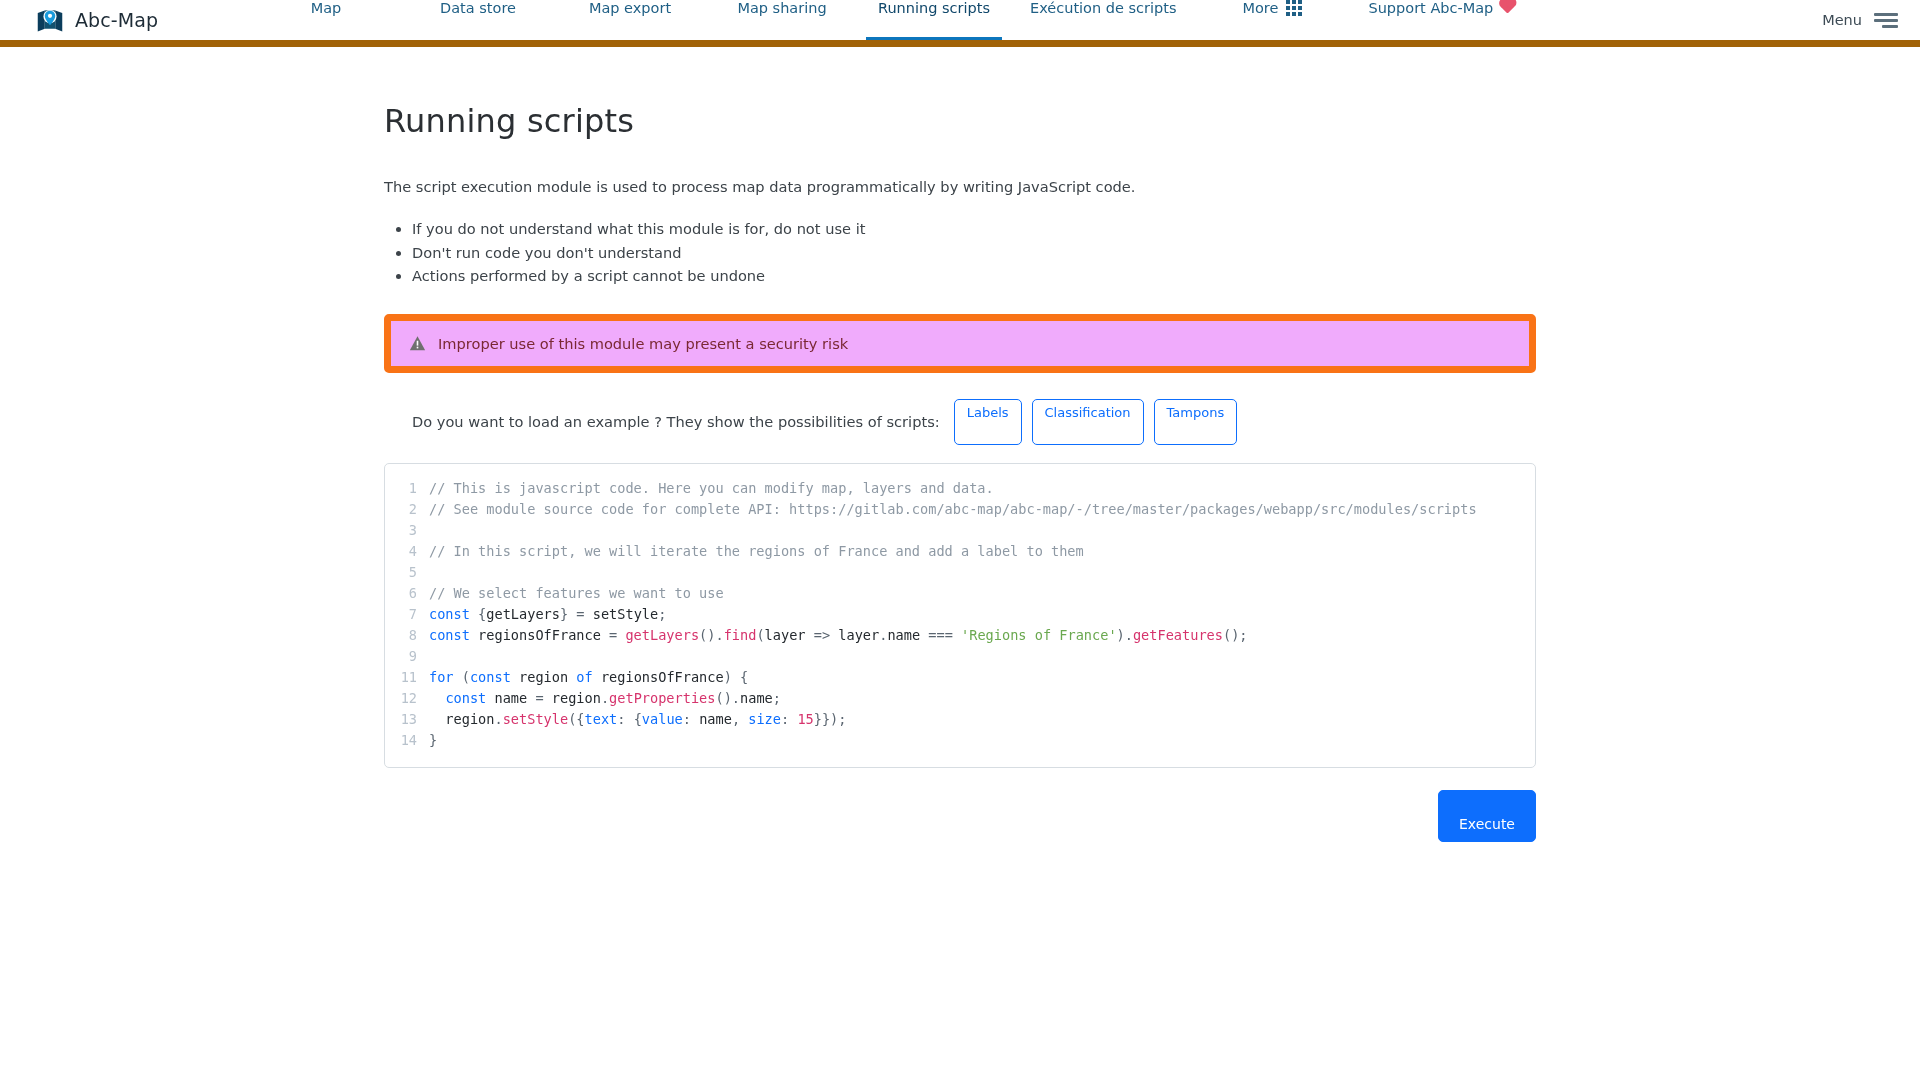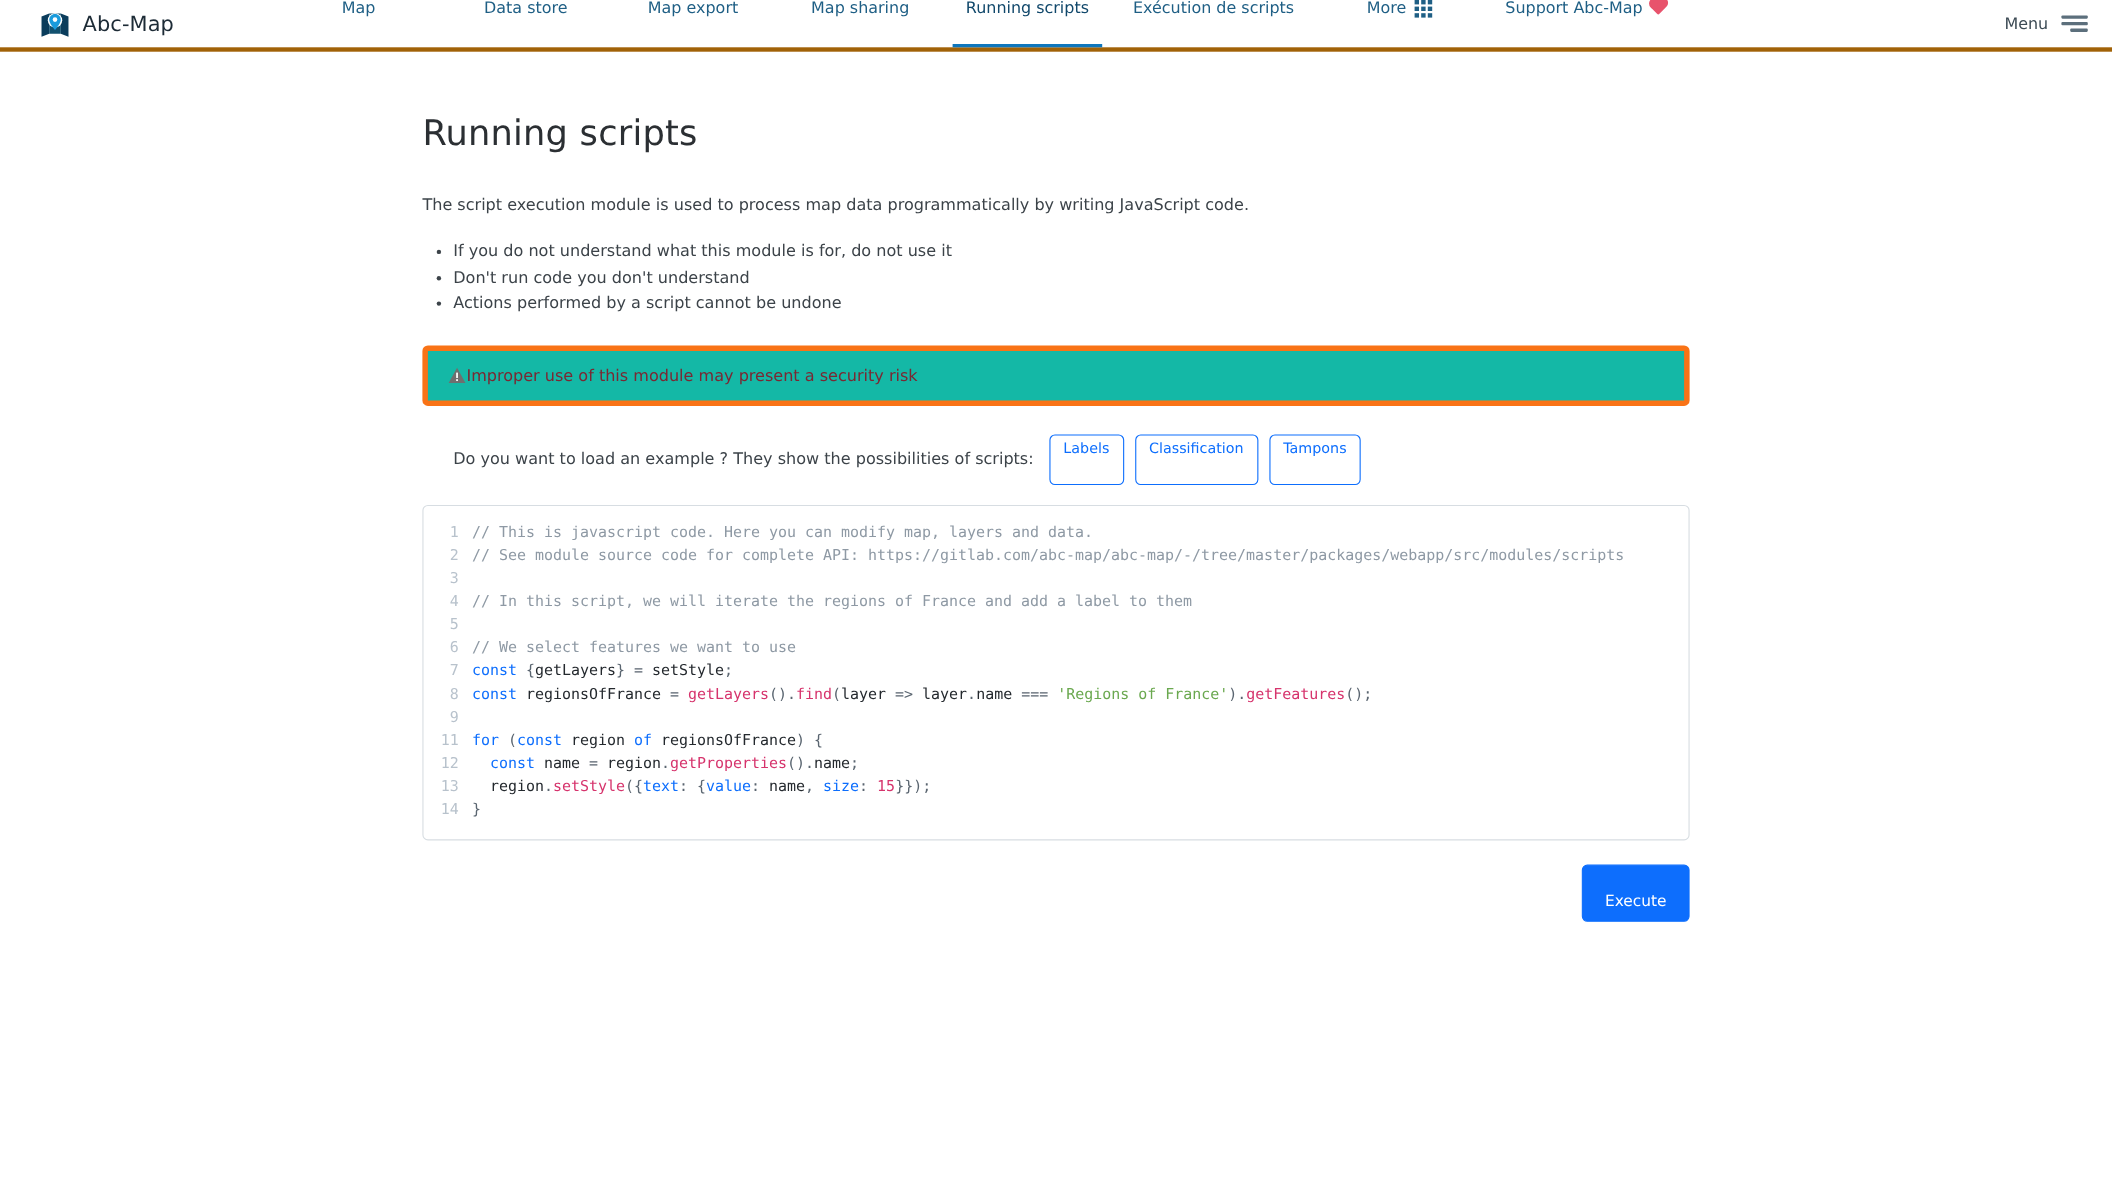--- a/index.html
+++ b/index.html
@@ -8,21 +8,21 @@
     width: 1920px; height: 1080px;
     background: #ffffff;
     font-family: "DejaVu Sans", "Liberation Sans", sans-serif;
     color: #2b2f33;
     overflow: hidden;
   }
 
   
   .navbar {
     height: 47px;
-    border-bottom: 4px solid #a16207;
+    border-bottom: 7px solid #a16207;
     display: flex;
     align-items: stretch;
     background: #fff;
     position: relative;
   }
   .brand {
     display: flex;
     align-items: center;
     gap: 11px;
     padding: 0 0 0 36px;
@@ -138,27 +138,28 @@
     padding-left: 28px;
   }
   ul.reco li {
     font-size: 14.6px;
     color: #3c4349;
     line-height: 1.55;
     margin: 0 0 1px 0;
   }
 
   .alert {
-    background: #14b8a6;
-    border: 5px solid #f97316;
+    background: #f0abfc;
+    border: 7px solid #f97316;
     border-radius: 5px;
     color: #7a2833;
     padding: 14px 18px;
     display: flex;
     align-items: center;
+    gap: 12px;
     font-size: 14.6px;
     margin-bottom: 26px;
   }
   .warn-icon { flex: 0 0 auto; display: block; }
 
   .examples-row {
     display: flex;
     align-items: center;
     gap: 10px;
     margin-bottom: 18px;

